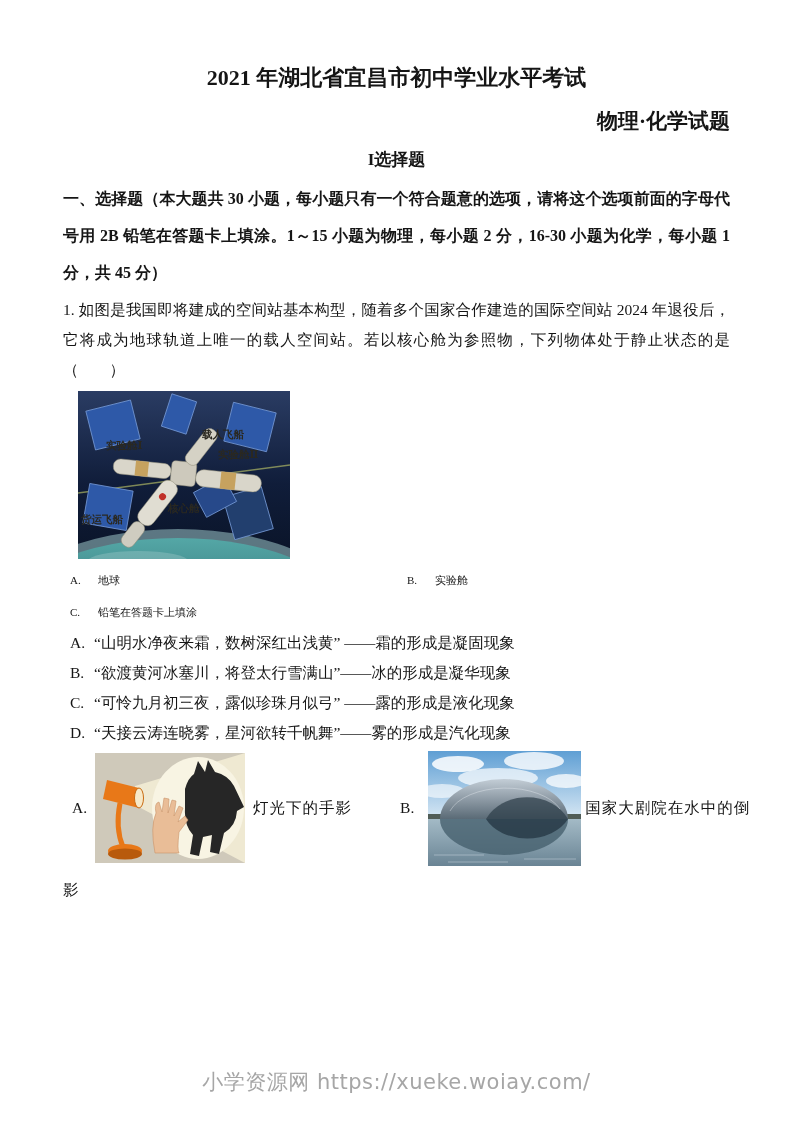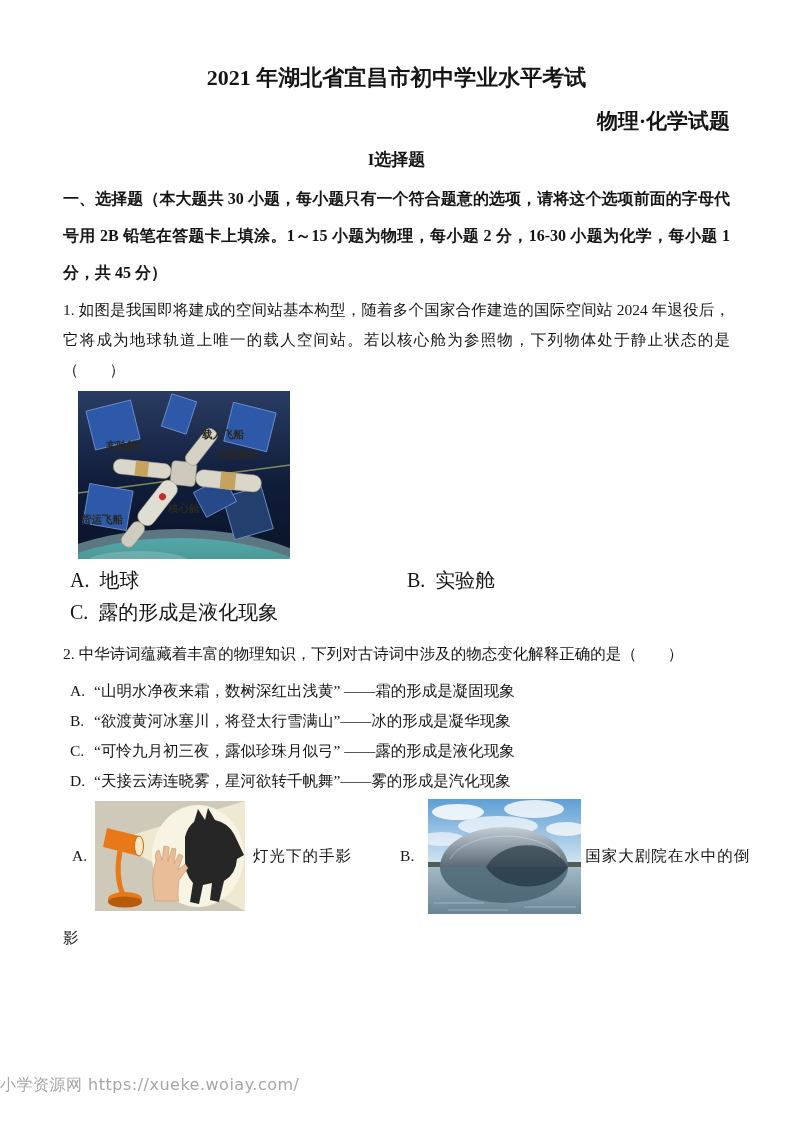--- a/index.html
+++ b/index.html
@@ -31,21 +31,21 @@
   }
   .qtext{
     margin:4px 0 0;
     font-size:15.5px;line-height:30px;
     text-align:justify;text-justify:inter-ideograph;
   }
   .qnum{margin-right:4px;}
   .fig-station{display:block;margin:6px 0 0 15px;}
   .opt-grid{
     display:grid;grid-template-columns:337px auto;
-    row-gap:14px;margin-top:12px;font-size:20px;line-height:18px;
+    row-gap:14px;margin-top:12px;font-size:11px;line-height:18px;
   }
   .opt-cell{padding-left:7px;}
   .opt-label{display:inline-block;min-width:18px;margin-right:10px;}
   .opt-line{margin:13px 0 0;font-size:15.5px;line-height:17px;padding-left:7px;}
   .opt-line .opt-label{margin-right:6px;}
   .q2{margin-top:18px;}
   .q3{margin-top:16px;}
   .q3-row{
     margin-top:10px;display:flex;align-items:center;
     font-size:15.5px;
@@ -54,22 +54,23 @@
   .q3-row .cap{flex:0 0 auto;white-space:nowrap;letter-spacing:1px;text-align:right;}
   .fig-lamp{flex:0 0 auto;margin-left:8px;}
   .cap-a{margin-left:8px;}
   .lbl-a{margin-left:9px;}
   .lbl-b{margin-left:48px;}
   .fig-theatre{flex:0 0 auto;margin-left:14px;}
   .cap-b{margin-left:4px;}
   .overflow-line{margin:14px 0 0;font-size:15.5px;}
   .footer{
     position:absolute;left:0;right:0;bottom:26px;
+    text-align:center;
     font-family:"DejaVu Sans","Liberation Sans",sans-serif;
-    font-size:16px;color:#a6a6a6;letter-spacing:0.5px;
+    font-size:21px;color:#a6a6a6;letter-spacing:0.5px;
   }
   svg text{font-family:"Liberation Serif","DejaVu Serif",serif;}
 </style>
 </head>
 <body>
 
 <div class="page">
   <div class="content">
 
     <h1 class="title">2021 年湖北省宜昌市初中学业水平考试</h1>
@@ -126,24 +127,23 @@
         <text x="124" y="47">载人飞船</text>
         <text x="140" y="67">实验舱Ⅱ</text>
         <text x="90" y="121">核心舱</text>
         <text x="3" y="132">货运飞船</text>
       </g>
     </svg>
 
     <div class="opt-grid">
       <div class="opt-cell"><span class="opt-label">A.</span><span>地球</span></div>
       <div class="opt-cell"><span class="opt-label">B.</span><span>实验舱</span></div>
-      <div class="opt-cell"><span class="opt-label">C.</span><span>露的形成是液化现象</span></div>
+      <div class="opt-cell"><span class="opt-label">C.</span><span>铅笔在答题卡上填涂</span></div>
     </div>
 
-    <p class="qtext q2"><span class="qnum">2.</span><span>中华诗词蕴藏着丰富的物理知识，下列对古诗词中涉及的物态变化解释正确的是（　　）</span></p>
 
     <p class="opt-line"><span class="opt-label">A.</span><span>“山明水净夜来霜，数树深红出浅黄” ——霜的形成是凝固现象</span></p>
     <p class="opt-line"><span class="opt-label">B.</span><span>“欲渡黄河冰塞川，将登太行雪满山”——冰的形成是凝华现象</span></p>
     <p class="opt-line"><span class="opt-label">C.</span><span>“可怜九月初三夜，露似珍珠月似弓” ——露的形成是液化现象</span></p>
     <p class="opt-line"><span class="opt-label">D.</span><span>“天接云涛连晓雾，星河欲转千帆舞”——雾的形成是汽化现象</span></p>
 
 
     <div class="q3-row">
       <span class="ab lbl-a">A.</span>
 

